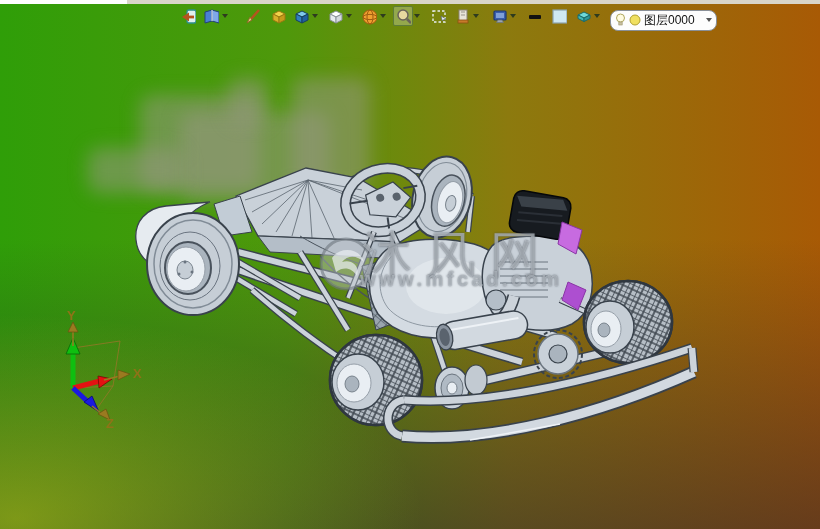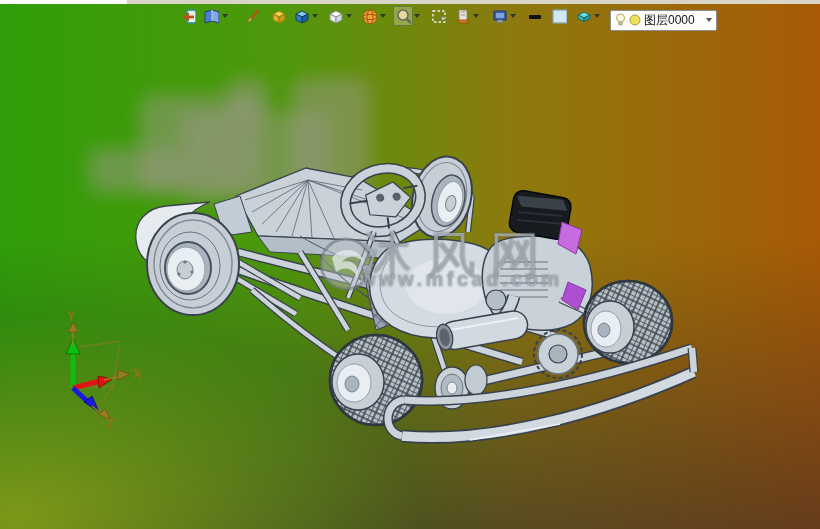--- a/index.html
+++ b/index.html
@@ -16,21 +16,21 @@
   .sliver.right{left:127px;width:693px;background:#d9d5c9;}
 
   
   .toolbar{position:absolute;left:178px;top:5px;height:22px;display:flex;align-items:center;}
   .tool{width:20px;height:20px;padding:1px;margin:0;background:transparent;border:1px solid transparent;
         display:flex;align-items:center;justify-content:center;cursor:pointer;}
   .tool svg{display:block;}
   .tool.active{background:rgba(235,242,225,0.30);border:1px solid rgba(85,115,55,0.85);border-radius:2px;}
   .dd{width:0;height:0;border-left:3.5px solid transparent;border-right:3.5px solid transparent;
       border-top:4.5px solid #2e3b1e;margin:0 3px 0 1px;cursor:pointer;}
-  .layer-combo{margin-left:7px;width:97px;height:19px;background:#fdfdfd;border:1px solid #8a9098;border-radius:2px;
+  .layer-combo{margin-left:7px;width:97px;height:19px;background:#fdfdfd;border:1px solid #8a9098;border-radius:8px;
       display:flex;align-items:center;gap:3px;padding:0 4px;cursor:pointer;margin-top:8px;}
   .layer-label{font-size:12px;color:#111;white-space:nowrap;flex:1;}
   .combo-arrow{width:0;height:0;border-left:3.5px solid transparent;border-right:3.5px solid transparent;
       border-top:4.5px solid #555;}
 
   
   .blob{position:absolute;background:rgba(150,152,128,0.55);filter:blur(9px);border-radius:12px;}
 
   
   .watermark{position:absolute;left:0;top:0;width:820px;height:529px;pointer-events:none;}

